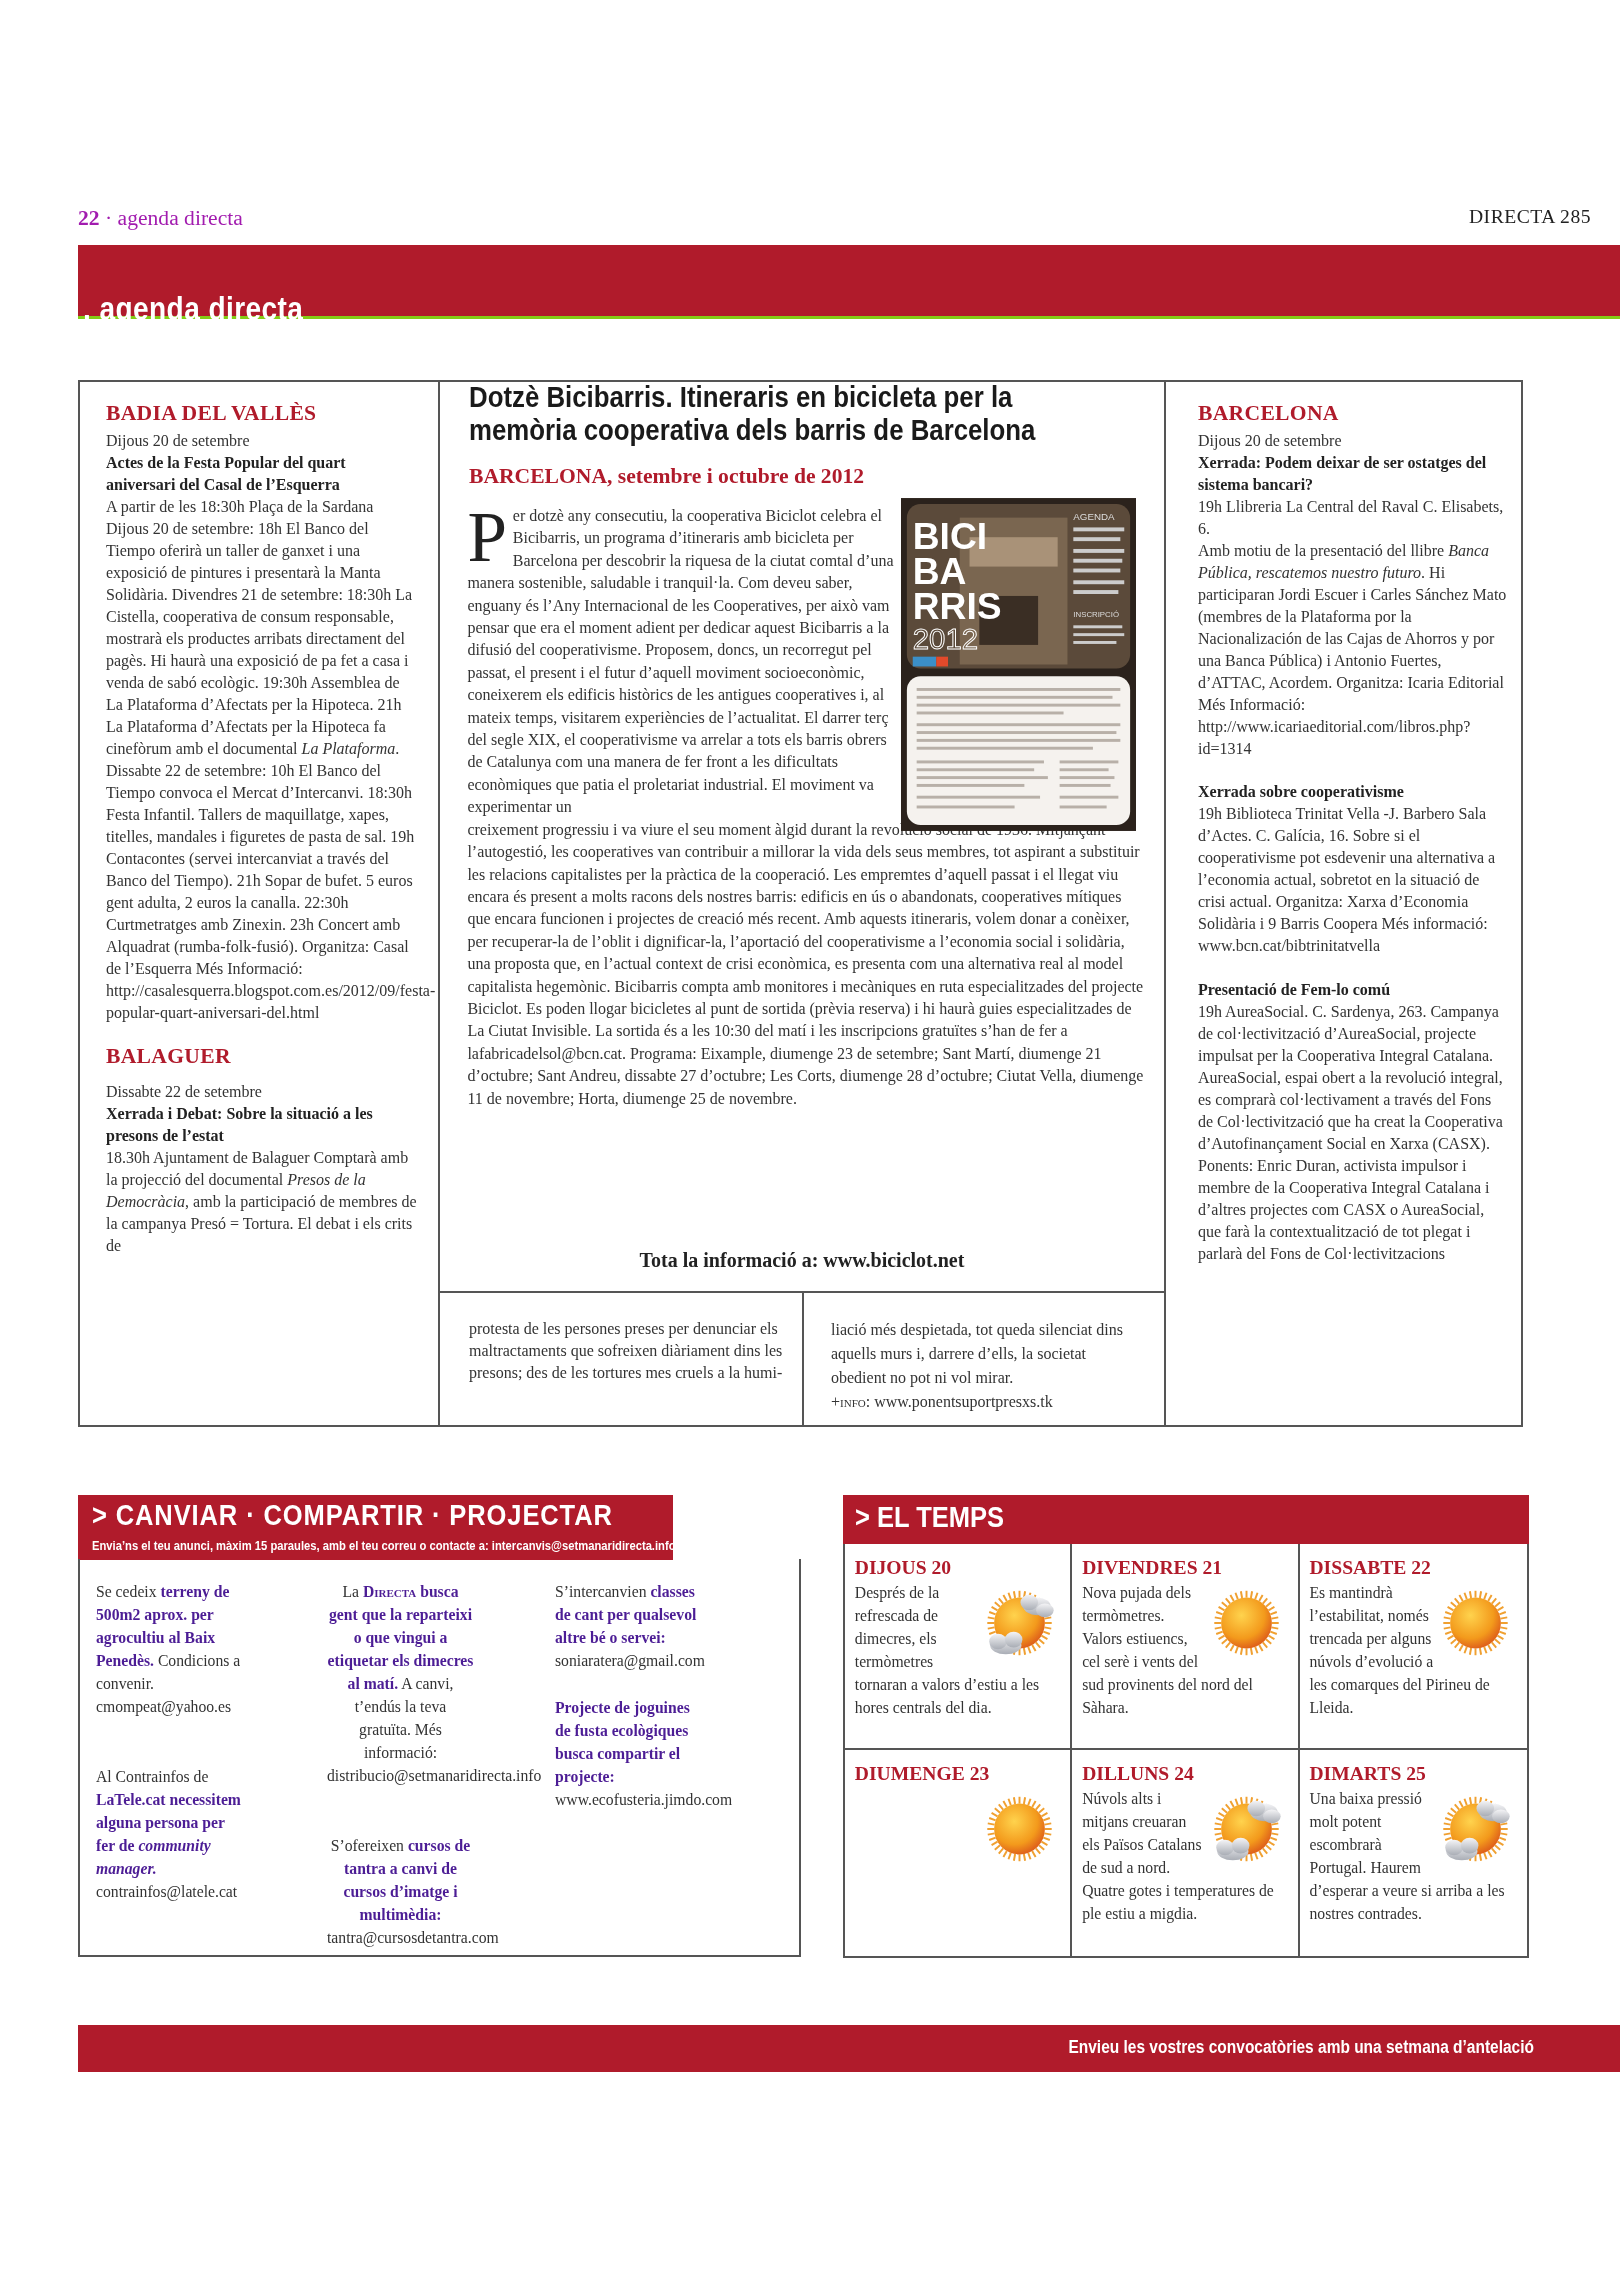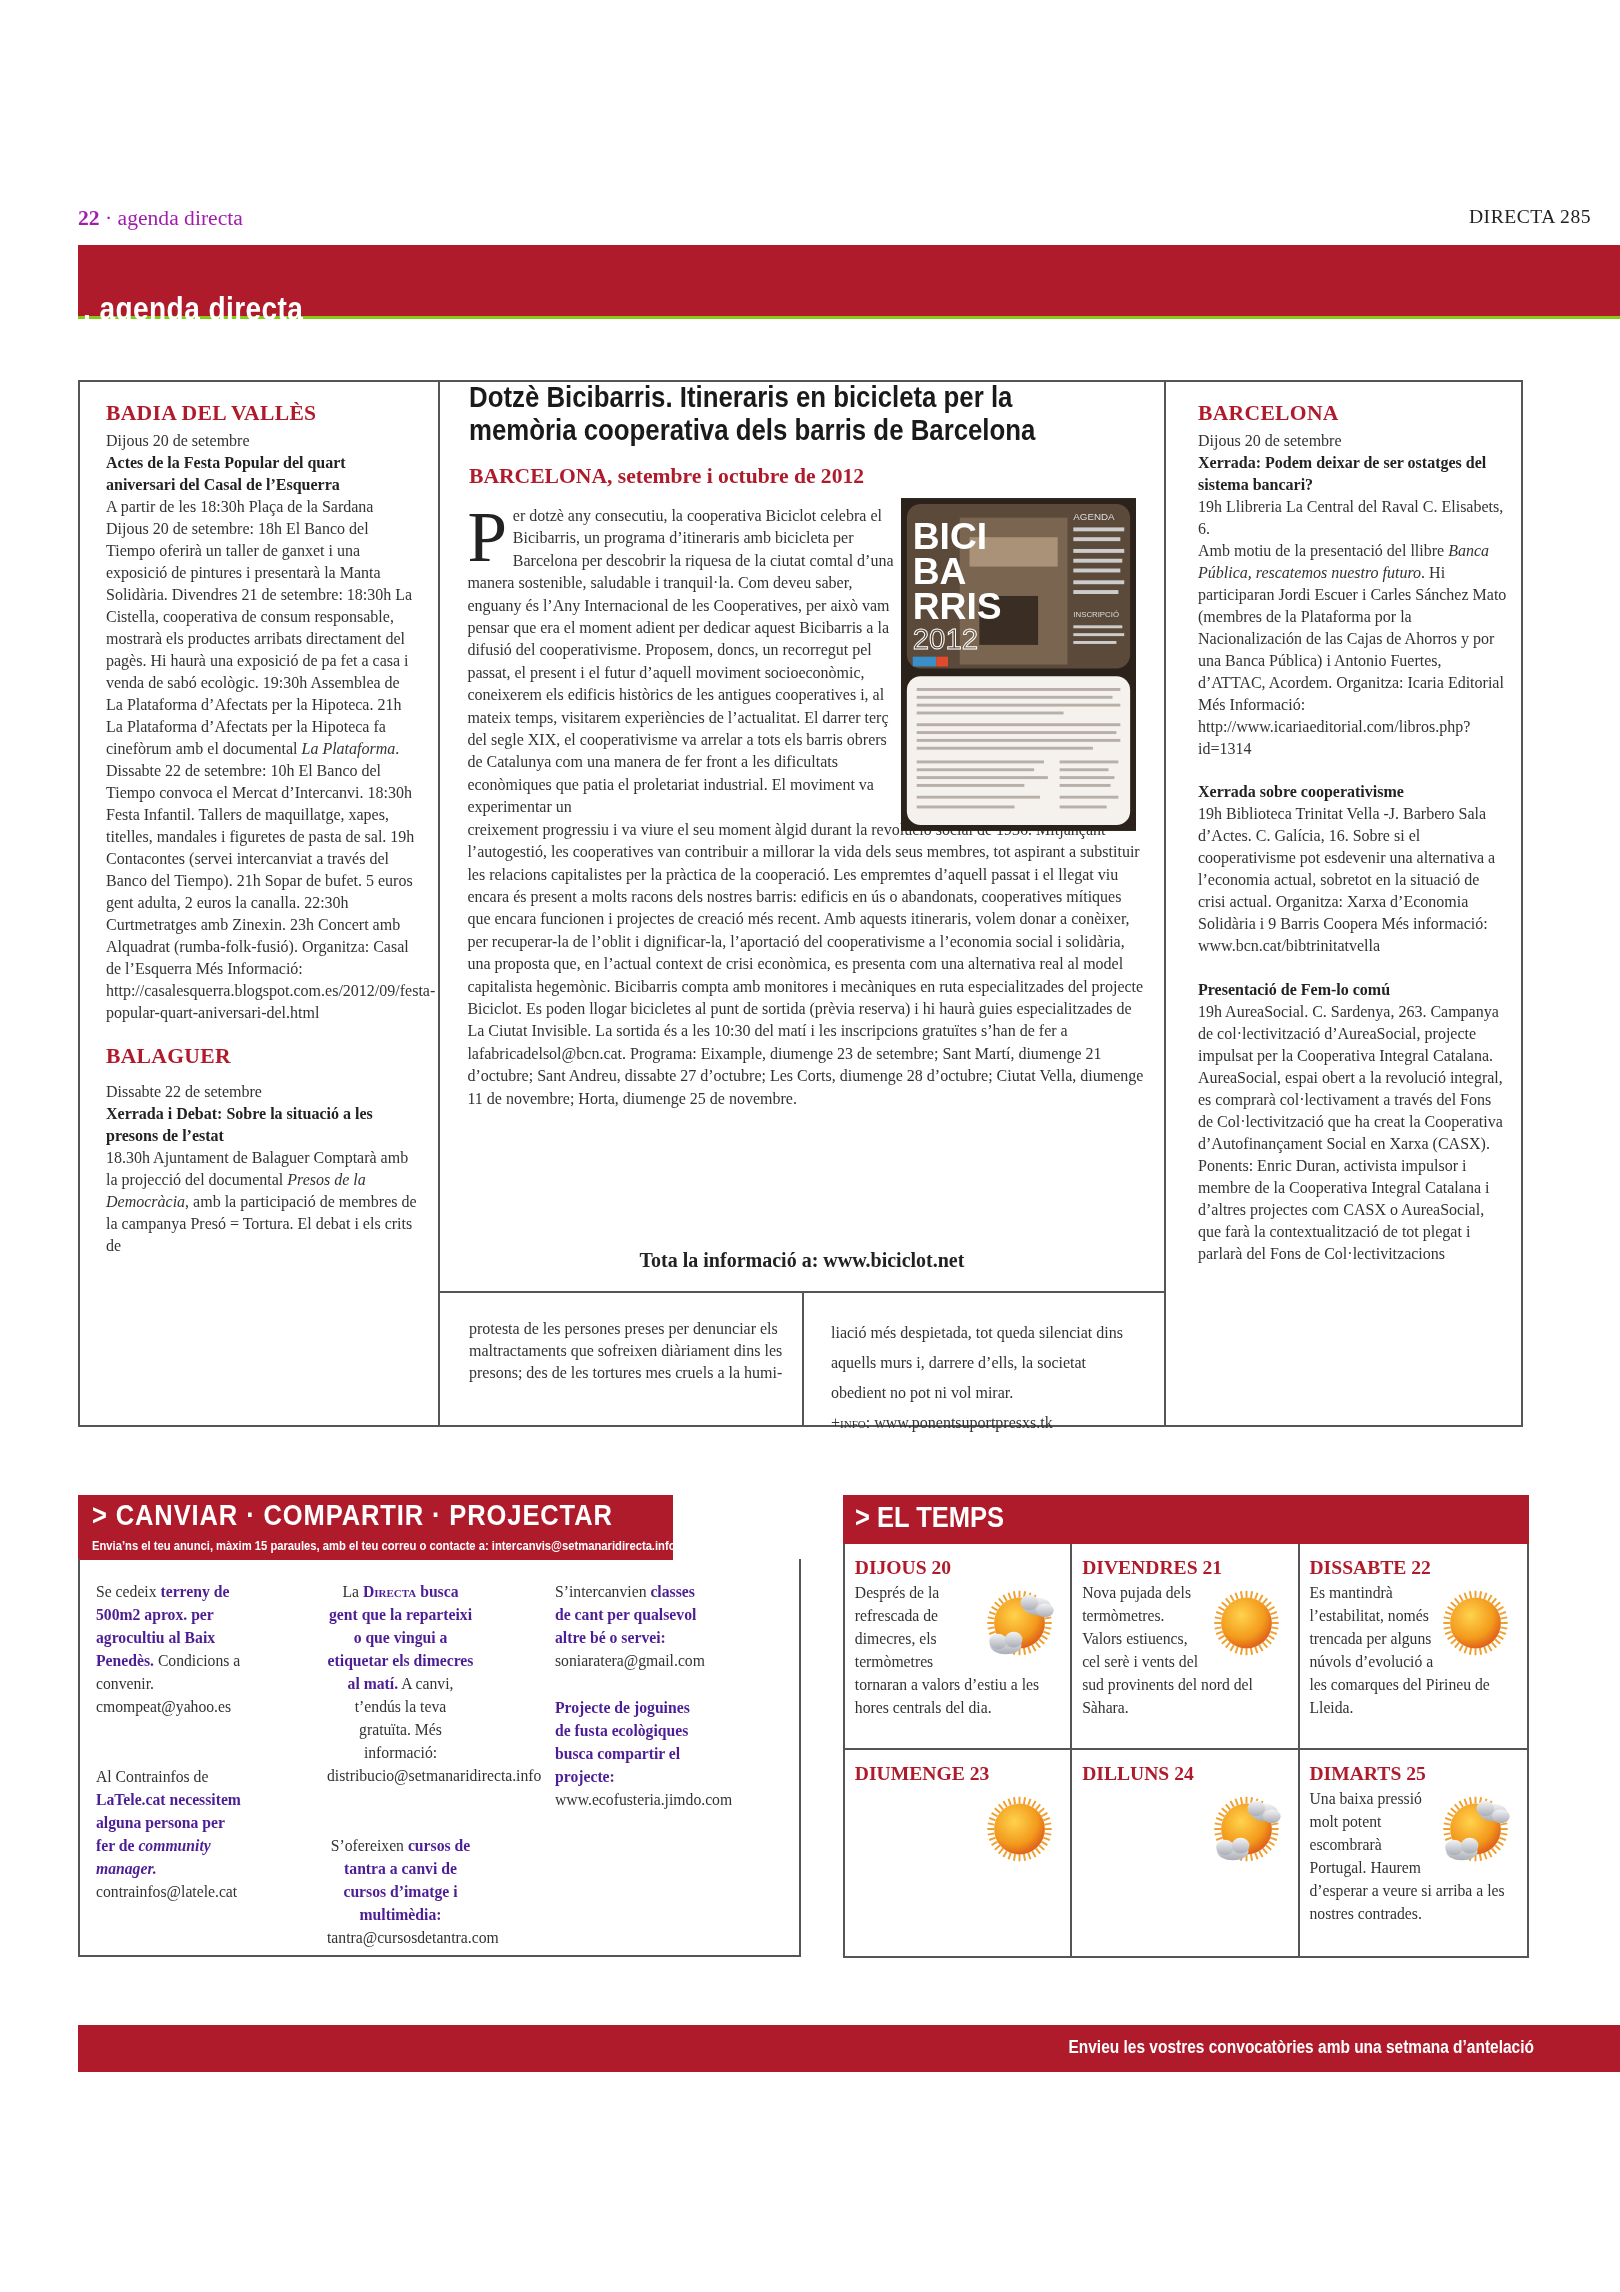--- a/index.html
+++ b/index.html
@@ -27,21 +27,21 @@
 
   #feature { position:absolute; top:380px; left:440px; width:724px; }
   #feature-title { position:absolute; top:0; left:29px; width:686px; font-family:"Liberation Sans", sans-serif; font-weight:bold; font-size:30px; line-height:33px; color:#1a1a1a; transform:scaleX(0.86); transform-origin:left top; white-space:nowrap; }
   #feature-sub { position:absolute; top:84px; left:29px; font-family:"Liberation Serif", serif; font-weight:bold; font-size:21.6px; color:#b01b2b; }
   #feature-body { position:absolute; top:125px; left:27.4px; width:676px; font-family:"Liberation Serif", serif; font-size:16px; line-height:22.4px; color:#333; }
   #dropcap { float:left; font-size:71px; line-height:57px; margin:3.9px 5.9px 0 0; font-family:"Liberation Serif", serif; color:#222; }
   #feature-narrow { width:429px; }
   #poster { position:absolute; top:118px; left:461px; width:235px; height:333px; }
   #feature-link { position:absolute; top:869px; left:0; width:724px; text-align:center; font-family:"Liberation Serif", serif; font-weight:bold; font-size:20px; color:#222; }
   #cont-left { position:absolute; top:1318px; left:469px; width:314px; font-family:"Liberation Serif", serif; font-size:16px; line-height:22px; color:#333; }
-  #cont-right { position:absolute; top:1318px; left:831px; width:314px; font-family:"Liberation Serif", serif; font-size:16px; line-height:30px; color:#333; }
+  #cont-right { position:absolute; top:1318px; left:831px; width:314px; font-family:"Liberation Serif", serif; font-size:16px; line-height:24px; color:#333; }
   .smallcaps { font-variant:small-caps; }
 
   
   #classif-head { position:absolute; top:1495px; left:78px; width:595px; height:65px; background:#b01b2b; }
   #classif-title { position:absolute; top:3.9px; left:13.7px; font-family:"Liberation Sans", sans-serif; font-weight:bold; color:#fff; font-size:29px; letter-spacing:1px; transform:scaleX(0.88); transform-origin:left top; white-space:nowrap; }
   #classif-sub { position:absolute; top:43px; left:13.7px; font-family:"Liberation Sans", sans-serif; font-weight:bold; color:#fff; font-size:13.7px; transform:scaleX(0.82); transform-origin:left top; white-space:nowrap; }
   #classif-box { position:absolute; top:1559px; left:78px; width:723px; height:398px; border:2px solid #555; border-top:none; box-sizing:border-box; }
   .ccol { position:absolute; top:1580px; width:147px; font-family:"Liberation Serif", serif; font-size:15.7px; line-height:23px; color:#333; }
   .ccol p { margin:0; }
   .ccol .gap { height:23.5px; }
@@ -479,20 +479,21 @@
             <ellipse cx="54" cy="26" rx="14" ry="9" fill="url(#cg)"></ellipse>
             <ellipse cx="46" cy="22" rx="9" ry="8" fill="url(#cg)"></ellipse>
             <ellipse cx="62" cy="30" rx="9" ry="7" fill="url(#cg)"></ellipse>
           </g>
           <g>
             <ellipse cx="22" cy="66" rx="16" ry="9" fill="url(#cg)"></ellipse>
             <ellipse cx="14" cy="62" rx="9" ry="8" fill="url(#cg)"></ellipse>
             <ellipse cx="30" cy="60" rx="9" ry="8" fill="url(#cg)"></ellipse>
           </g>
         </svg></div>
+    <p class="wtext">Núvols alts i mitjans creuaran els Països Catalans de sud a nord. Quatre gotes i temperatures de ple estiu a migdia.</p>
   </div>
   <div class="wcell">
     <div class="wday">DIMARTS 25</div>
     <div class="wicon"><svg viewBox="0 0 72 86" width="71" height="84">
           <defs>
             <radialGradient id="sg" cx="40%" cy="35%" r="65%">
               <stop offset="0%" stop-color="#ffd34d"></stop>
               <stop offset="70%" stop-color="#f39a1c"></stop>
               <stop offset="100%" stop-color="#e0641a"></stop>
             </radialGradient>

